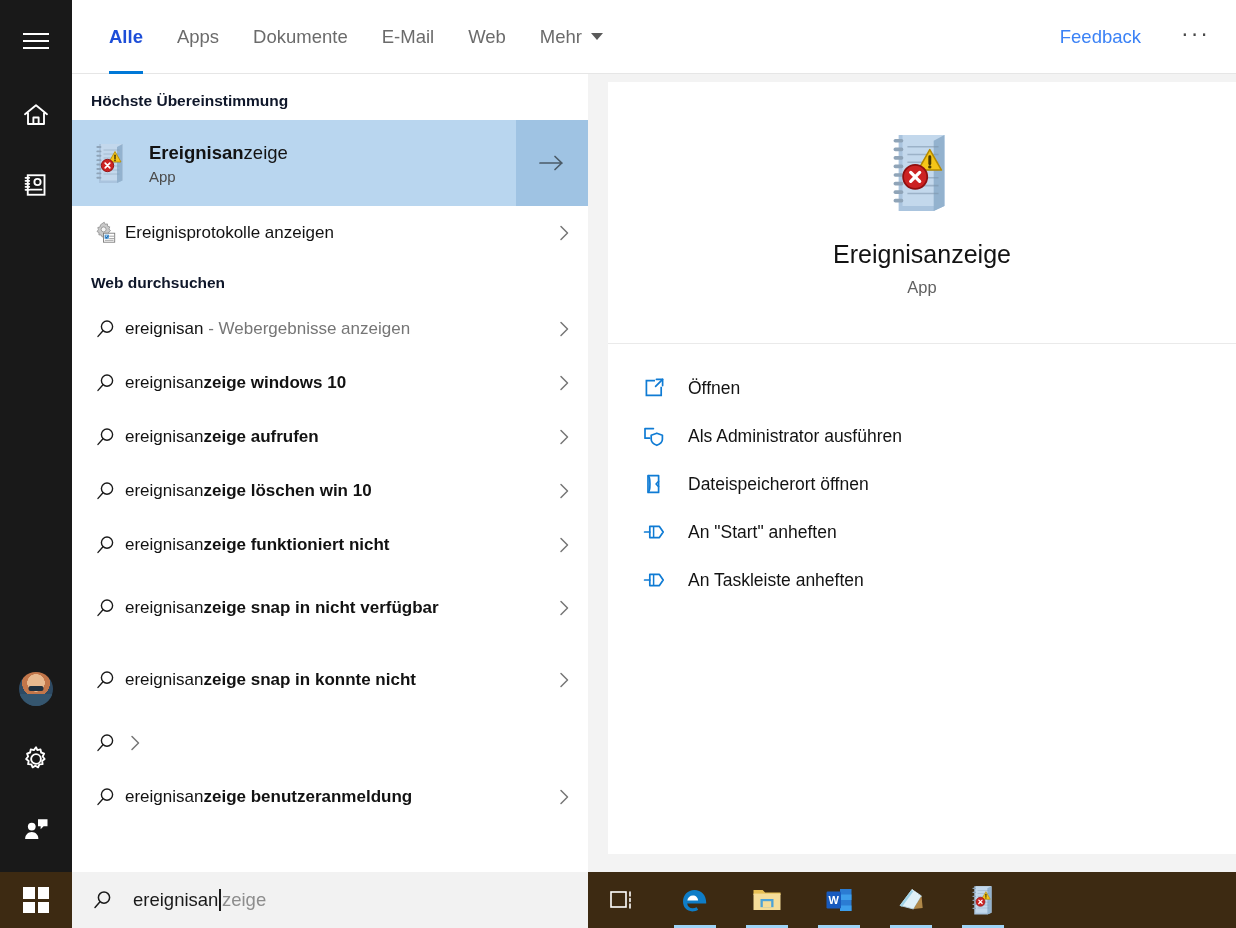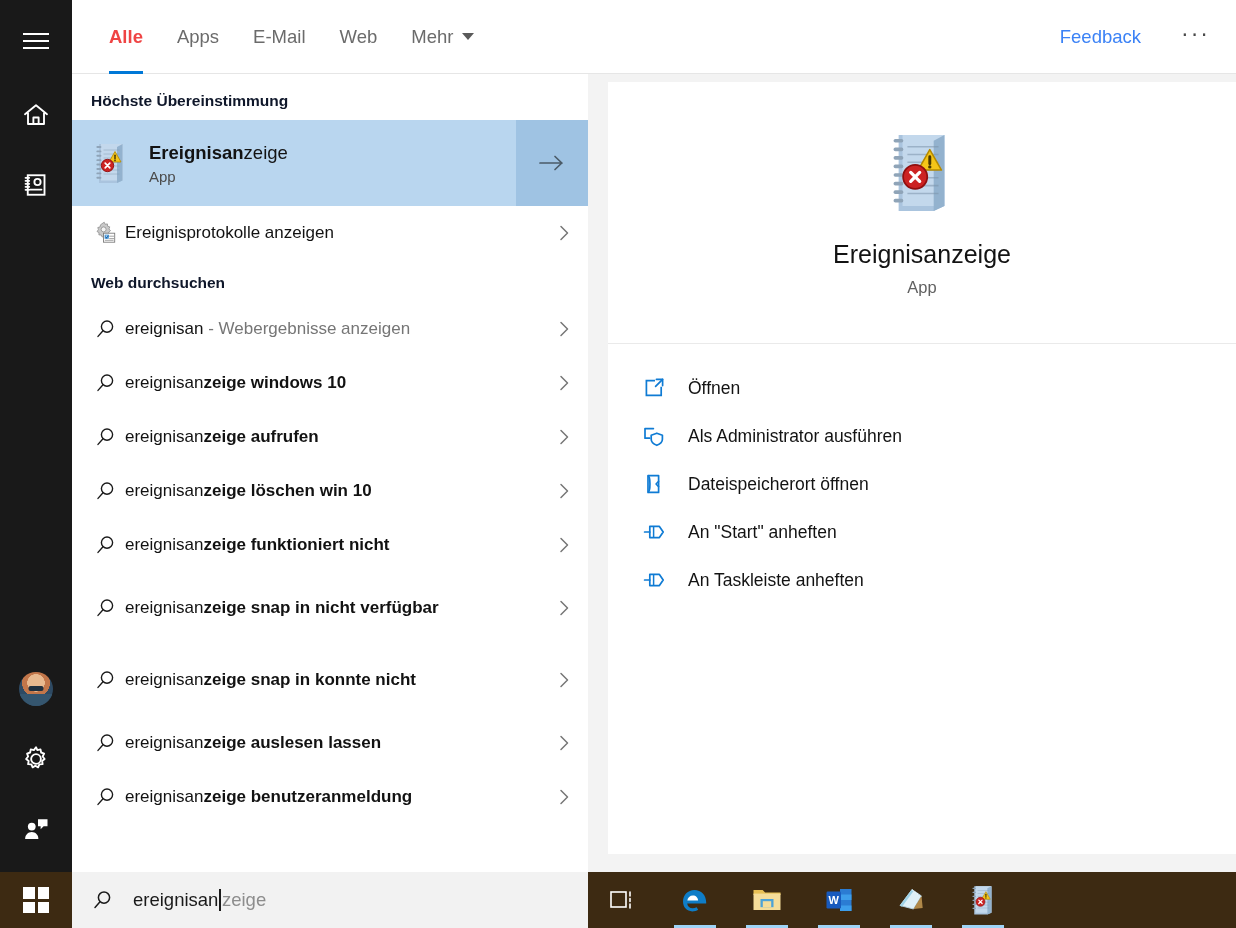--- a/index.html
+++ b/index.html
@@ -54,21 +54,21 @@
     border-bottom: 1px solid #e6e6e6;
     padding-left: 20px;
   }
   .tab {
     position: relative; height: 74px;
     display: flex; align-items: center;
     padding: 0 17px;
     font-size: 18.5px; color: #6b6b6b;
     cursor: pointer; white-space: nowrap;
   }
-  .tab.active { color: #ef4444; font-weight: bold; }
+  .tab.active { color: #1d4ed8; font-weight: bold; }
   .tab.active::after {
     content: ""; position: absolute;
     left: 17px; right: 17px; bottom: 0;
     height: 3px; background: #0078d7;
   }
   .tab .caret {
     display: inline-block; margin-left: 9px;
     width: 0; height: 0;
     border-left: 6.5px solid transparent;
     border-right: 6.5px solid transparent;
@@ -243,20 +243,23 @@
   </div>
 
   <div class="flyout">
 
     <div class="tabbar">
       <div class="tab active">
         <span>Alle</span>
       </div>
       <div class="tab">
         <span>Apps</span>
+      </div>
+      <div class="tab">
+        <span>Dokumente</span>
       </div>
       <div class="tab">
         <span>E-Mail</span>
       </div>
       <div class="tab">
         <span>Web</span>
       </div>
       <div class="tab">
         <span>Mehr</span>
         <span class="caret"></span>
@@ -432,21 +435,20 @@
                 </svg>
               </span>
             </div>
             <div class="row">
               <span class="row-ico">
                 <svg width="24" height="24" viewBox="0 0 24 24">
                   <circle cx="13" cy="9.6" r="5.6" fill="none" stroke="#1a1a1a" stroke-width="1.4"></circle>
                   <path d="M9 13.8l-5 5.6" fill="none" stroke="#1a1a1a" stroke-width="1.4" stroke-linecap="round"></path>
                 </svg>
               </span>
-              <span class="row-lbl"><span>ereignisan</span><span class="hit">zeige auslesen lassen</span><span class="muted"></span></span>
               <span class="row-chev">
                 <svg width="20" height="20" viewBox="0 0 20 20">
                   <path d="M7 3.5L13.5 10 7 16.5" fill="none" stroke="#767676" stroke-width="1.5" stroke-linecap="round" stroke-linejoin="round"></path>
                 </svg>
               </span>
             </div>
             <div class="row">
               <span class="row-ico">
                 <svg width="24" height="24" viewBox="0 0 24 24">
                   <circle cx="13" cy="9.6" r="5.6" fill="none" stroke="#1a1a1a" stroke-width="1.4"></circle>

